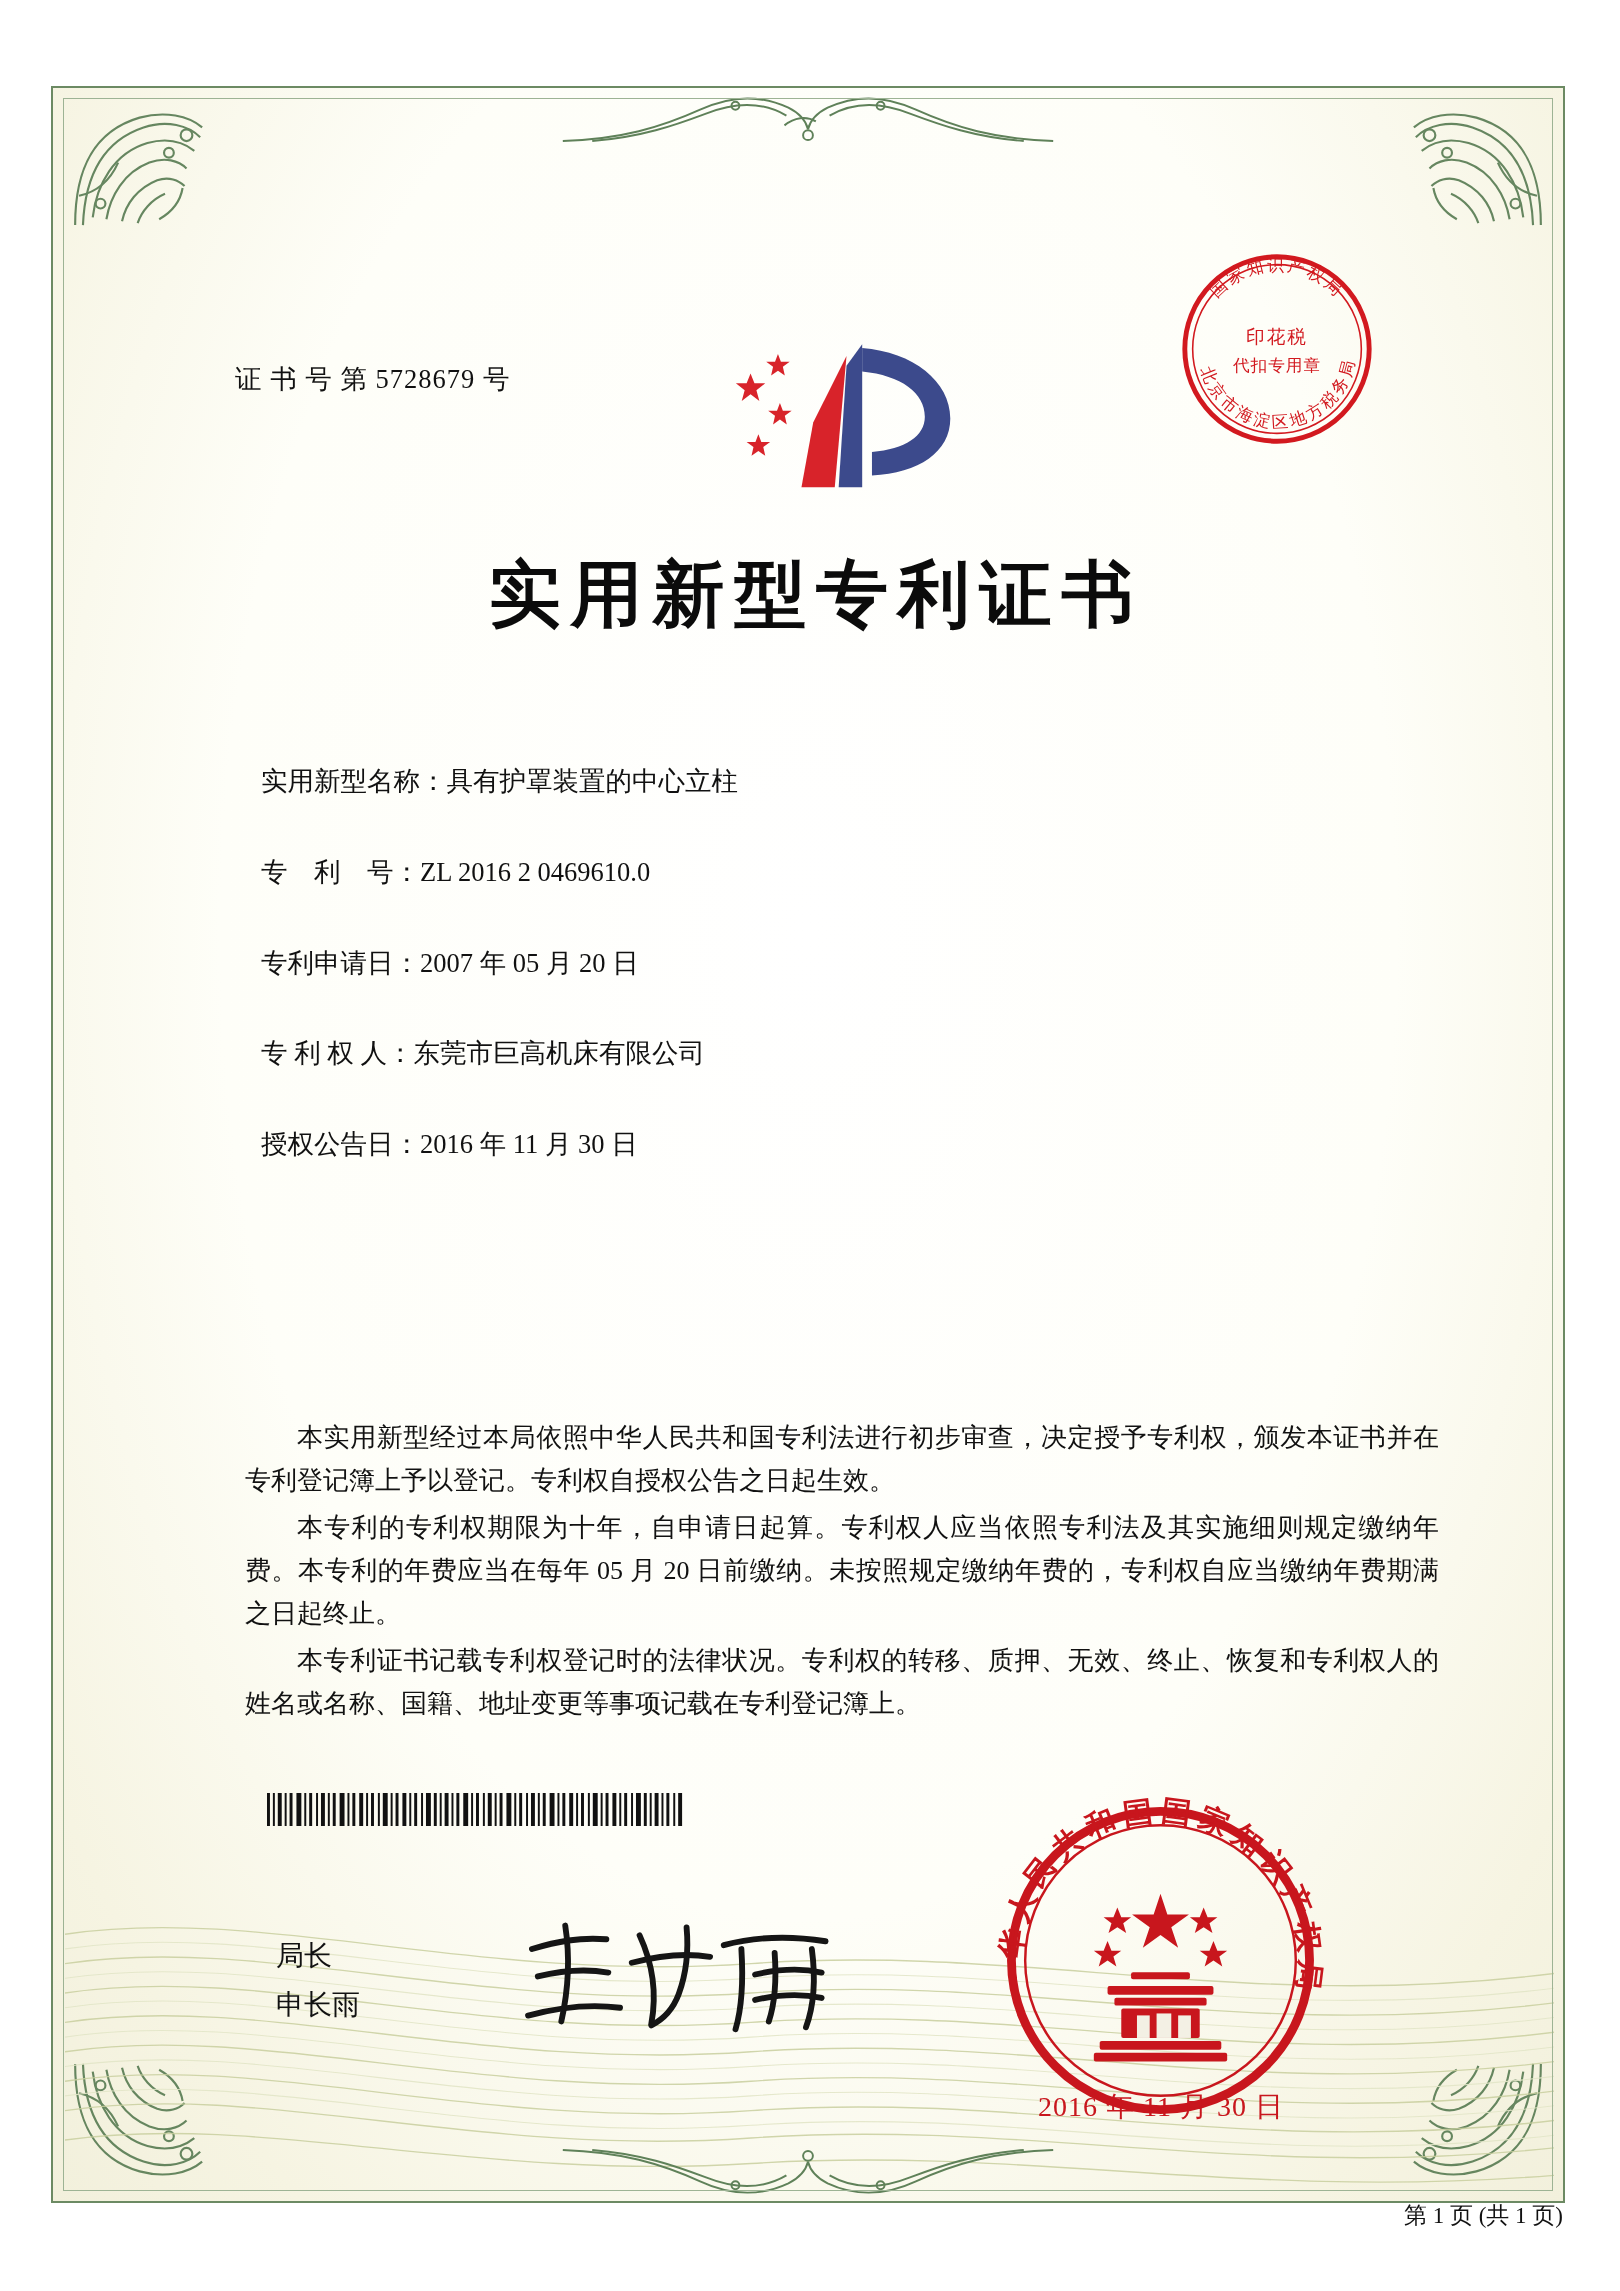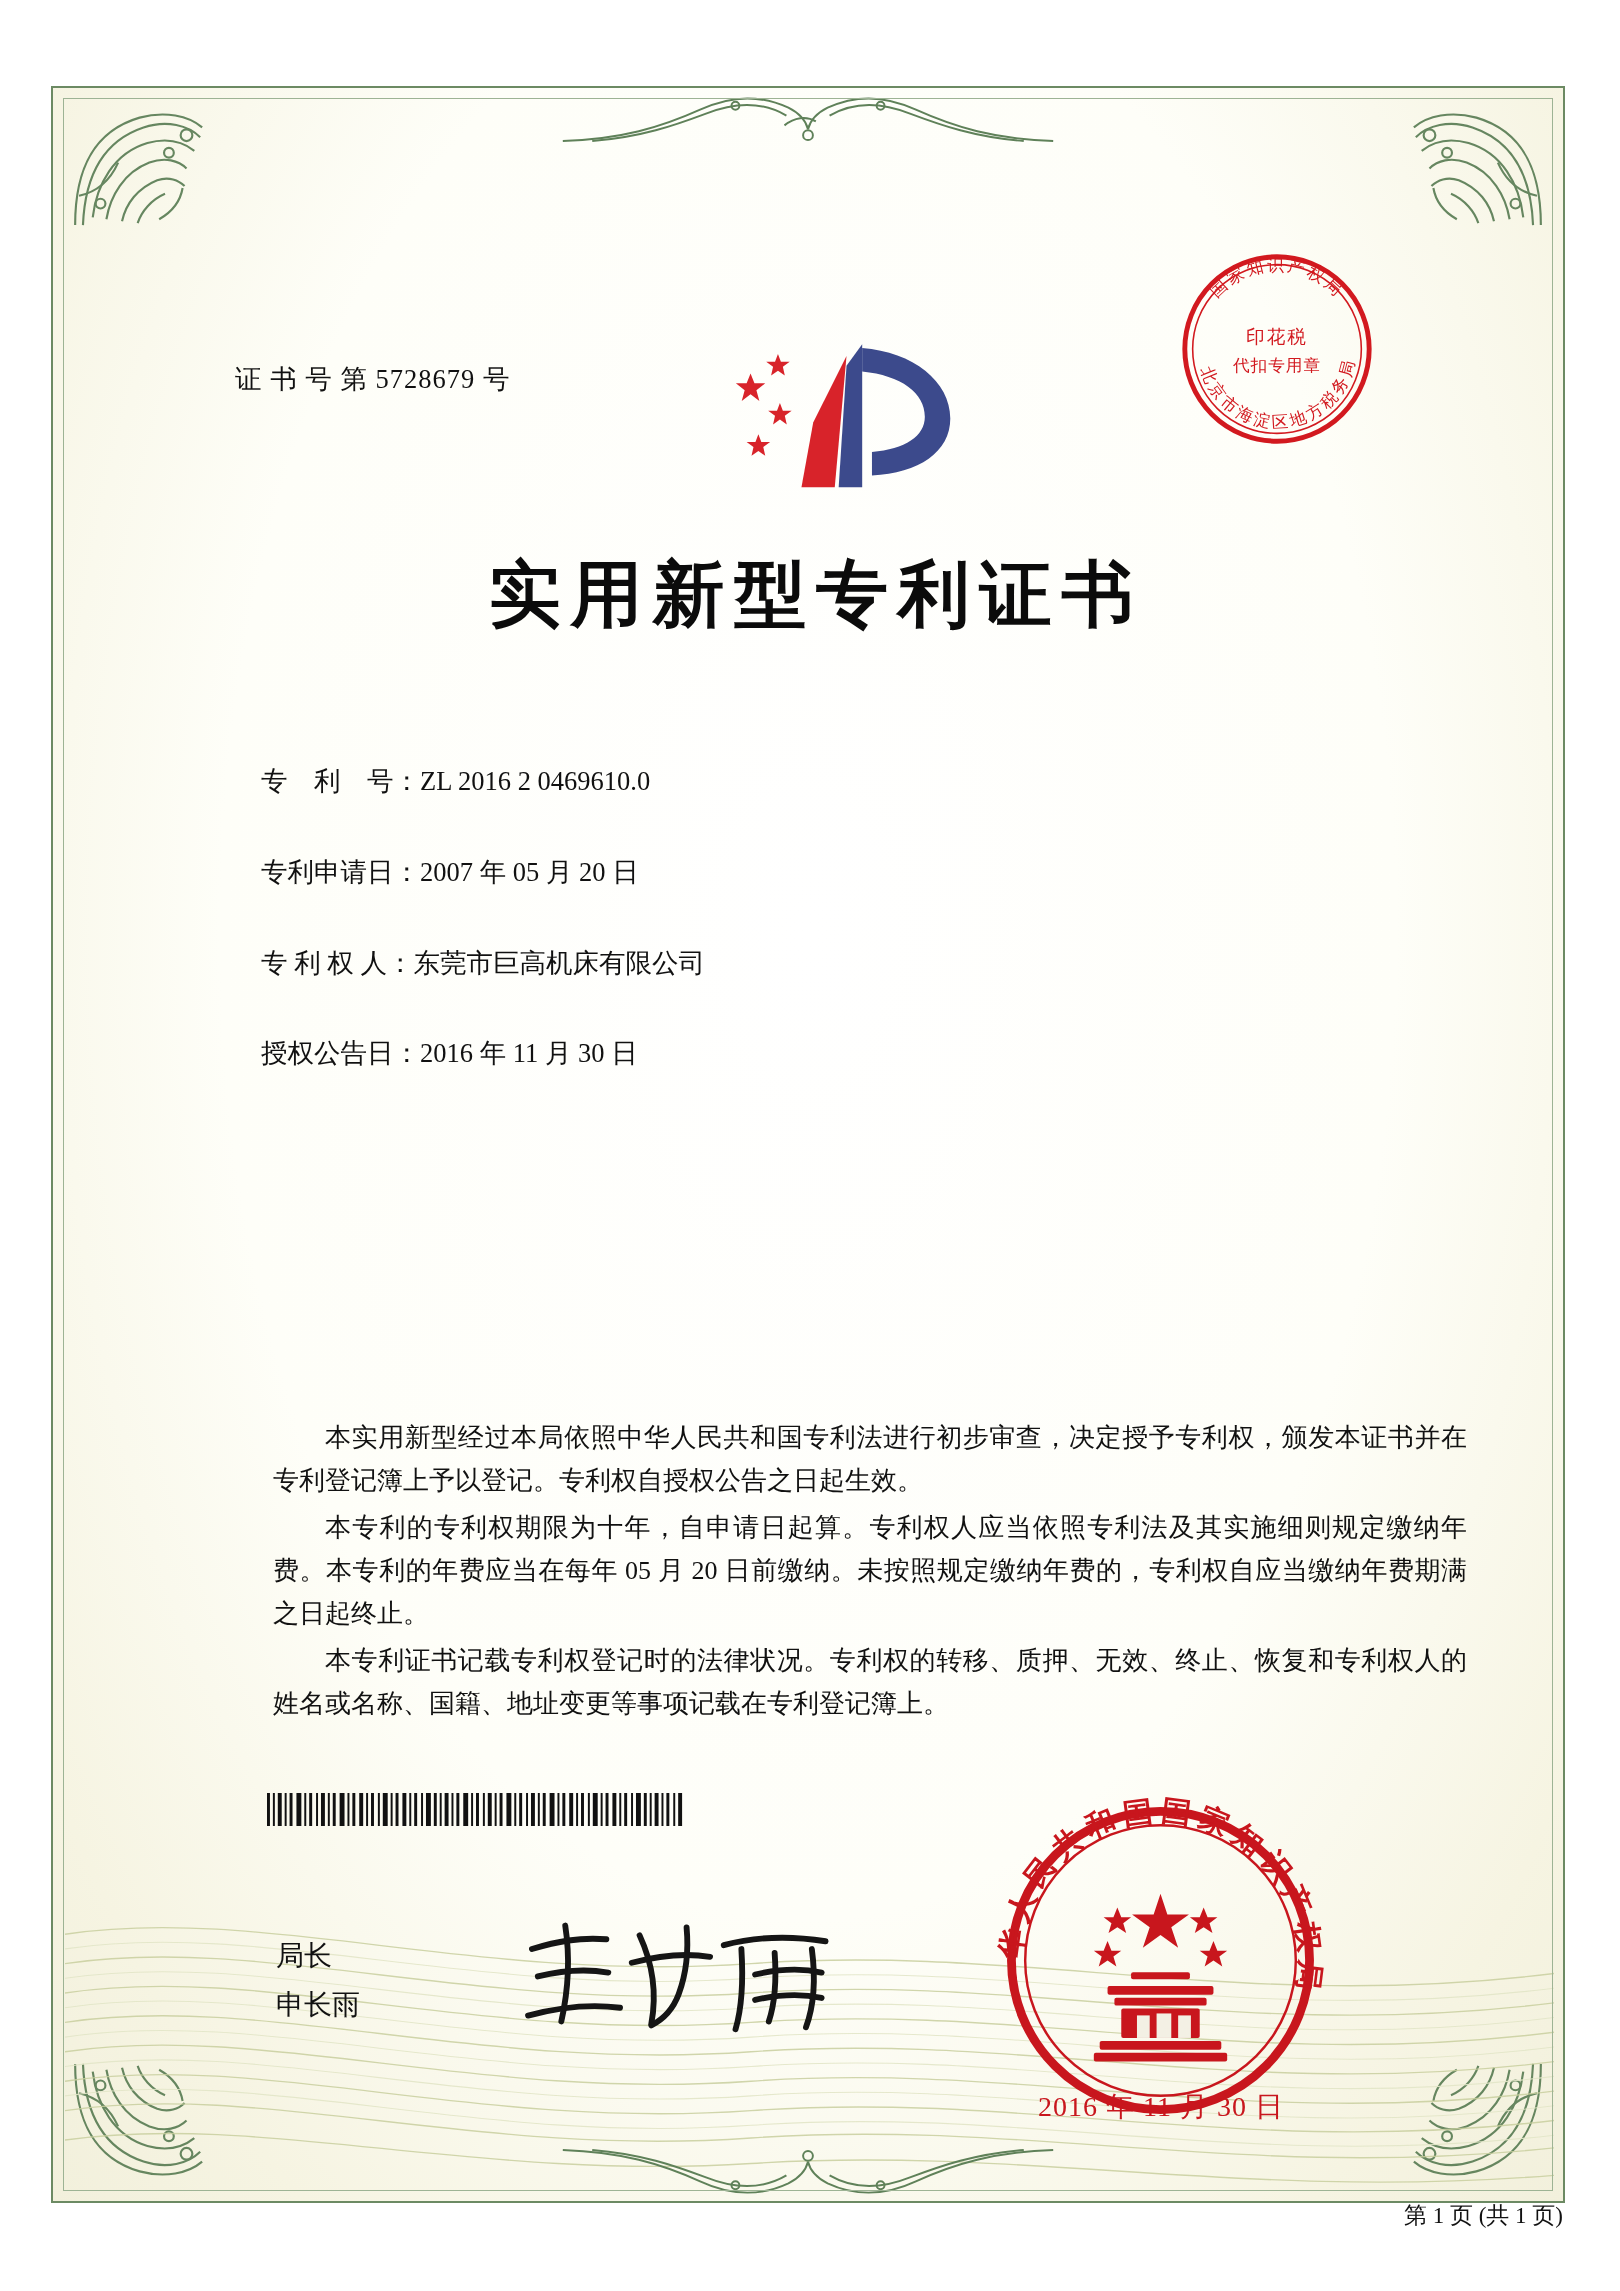--- a/index.html
+++ b/index.html
@@ -146,21 +146,21 @@
   }
   .field-label {
     display: inline-block;
   }
   .field-value {
     display: inline;
   }
 
   .body-text {
     position: absolute;
-    left: 220px;
+    left: 192px;
     top: 1328px;
     width: 1194px;
     font-size: 26px;
     line-height: 43px;
     color: #111;
     text-align: justify;
   }
   .body-text p {
     margin: 0 0 3.9px 0;
     text-indent: 2em;
@@ -334,20 +334,23 @@
       <text fill="#d2191f" font-size="17" font-family="'DejaVu Serif',serif" letter-spacing="3">
         <textPath href="#taxOuterPath" startOffset="25%" text-anchor="middle">国家知识产权局</textPath>
       </text>
       <text x="104" y="98" fill="#d2191f" font-size="19" font-family="'DejaVu Serif',serif" text-anchor="middle" letter-spacing="2">印花税</text>
       <text x="104" y="126" fill="#d2191f" font-size="17" font-family="'DejaVu Serif',serif" text-anchor="middle" letter-spacing="1">代扣专用章</text>
     </svg>
 
     <div class="main-title">实用新型专利证书</div>
 
     <div class="fields">
+      <div class="field-row">
+        <span class="field-label">实用新型名称：</span><span class="field-value">具有护罩装置的中心立柱</span>
+      </div>
       <div class="field-row">
         <span class="field-label">专　利　号：</span><span class="field-value mono-num">ZL 2016 2 0469610.0</span>
       </div>
       <div class="field-row">
         <span class="field-label">专利申请日：</span><span class="field-value">2007 年 05 月 20 日</span>
       </div>
       <div class="field-row">
         <span class="field-label">专 利 权 人：</span><span class="field-value">东莞市巨高机床有限公司</span>
       </div>
       <div class="field-row">

